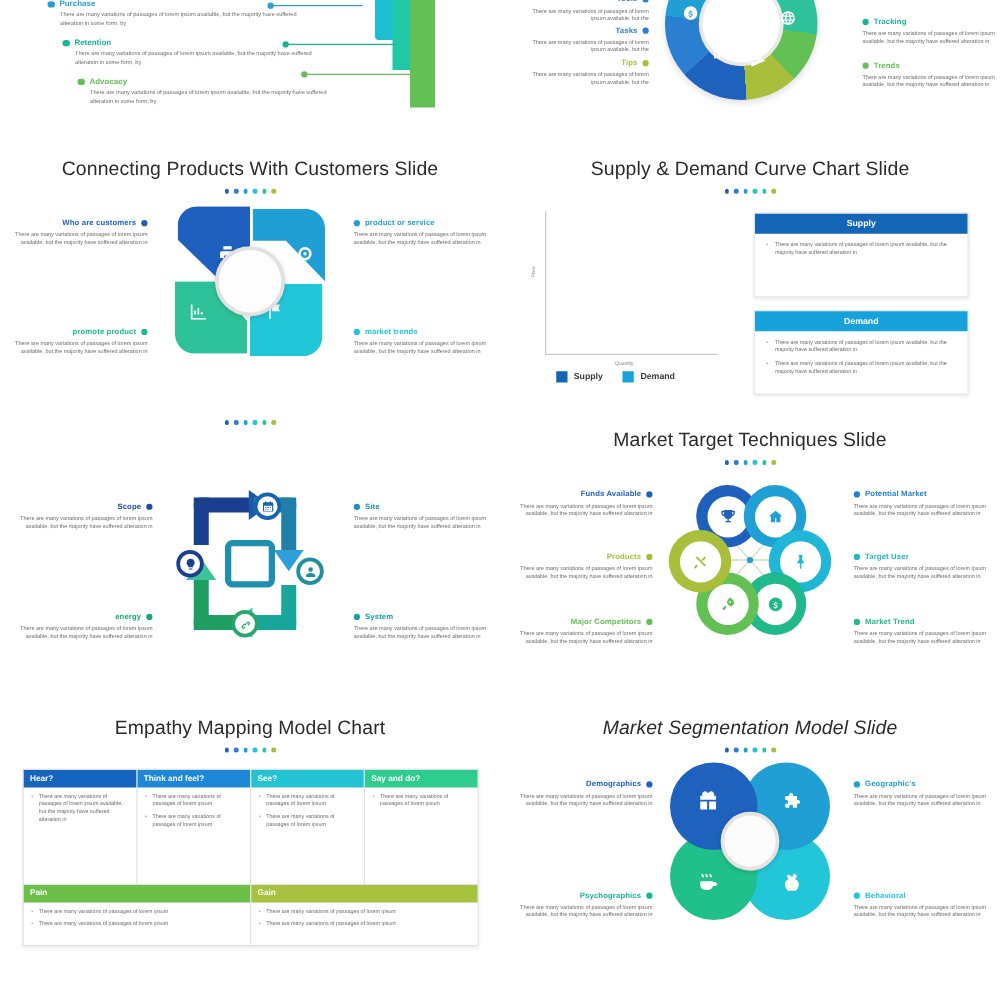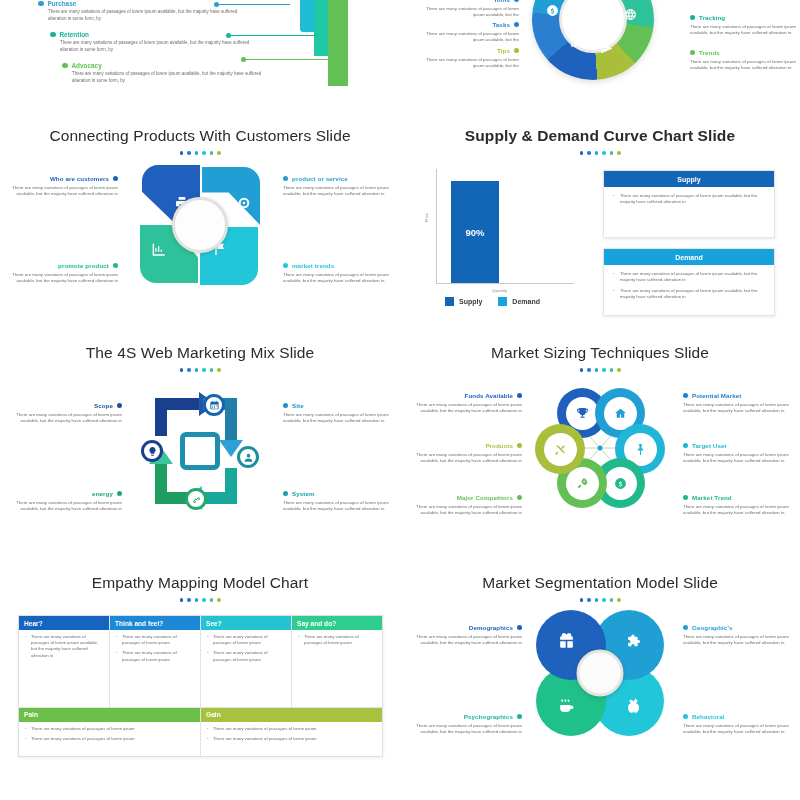--- a/index.html
+++ b/index.html
@@ -297,38 +297,35 @@
       <div class="blade br">
         <svg style="left:12px;top:14px;" viewBox="0 0 24 24">
             <path d="M5 3h2v18H5V3zm3 1h10l-2 4 2 4H8V4z"></path>
           </svg>
       </div>
       <div class="hub"></div>
     </div>
   </div>
 
   <div class="slide" style="left:400px;top:115px;width:400px;height:215px;">
-    <div class="slide-title" style="margin-top:12px;font-weight:bold;">Supply &amp; Demand Curve Chart Slide</div>
+    <div class="slide-title" style="margin-top:12px;">Supply &amp; Demand Curve Chart Slide</div>
     <div class="dots">
       <i style="background:#1f5fbd"></i>
         <i style="background:#2a7fd0"></i>
         <i style="background:#1f9fd4"></i>
       <i style="background:#21c6d8"></i>
         <i style="background:#2ec29a"></i>
         <i style="background:#a9bf3c"></i>
     </div>
 
     <div class="axis-y" style="left:36px;top:54px;height:114px;"></div>
     <div class="axis-x" style="left:36px;top:168px;width:138px;"></div>
     <div class="axis-name" style="left:22px;top:100px;transform:rotate(-90deg);transform-origin:center;">Price</div>
     <div class="axis-name" style="left:92px;top:173px;">Quantity</div>
 
-    <div class="bar" style="left:51px;top:66px;width:48px;height:102px;background:#1266b5;">
-      <span>90%</span>
-    </div>
 
     <div class="legend" style="left:45px;top:182px;">
       <div class="it">
         <span class="sw" style="background:#1266b5"></span>
         <span>Supply</span>
       </div>
       <div class="it">
         <span class="sw" style="background:#17a2dc"></span>
         <span>Demand</span>
       </div>
@@ -343,21 +340,20 @@
     <div class="card" style="left:203px;top:133px;width:172px;height:68px;">
       <div class="cap" style="background:#17a2dc">Demand</div>
       <ul>
         <li>There are many variations of passages of lorem ipsum available, but the majority have suffered alteration in</li>
         <li>There are many variations of passages of lorem ipsum available, but the majority have suffered alteration in</li>
       </ul>
     </div>
   </div>
 
   <div class="slide" style="left:0;top:330px;width:400px;height:230px;">
-    <div class="slide-title" style="margin-top:14px;">The 4S Web Marketing Mix Slide</div>
     <div class="dots">
       <i style="background:#1f5fbd"></i>
         <i style="background:#2a7fd0"></i>
         <i style="background:#1f9fd4"></i>
       <i style="background:#21c6d8"></i>
         <i style="background:#2ec29a"></i>
         <i style="background:#a9bf3c"></i>
     </div>
 
     <div class="lbl left" style="left:14px;top:72px;">
@@ -426,21 +422,21 @@
       </div>
       <div class="badge" style="left:0;top:48px;width:22px;height:22px;border:3px solid #1a3f8f;">
         <svg viewBox="0 0 24 24" fill="#1a3f8f">
             <path d="M12 2a7 7 0 0 0-4 12.7V17h8v-2.3A7 7 0 0 0 12 2zM9 19h6v2H9v-2z"></path>
           </svg>
       </div>
     </div>
   </div>
 
   <div class="slide" style="left:400px;top:330px;width:400px;height:230px;">
-    <div class="slide-title" style="margin-top:14px;">Market Sizing Techniques Slide</div>
+    <div class="slide-title" style="margin-top:14px;">Market Target Techniques Slide</div>
     <div class="dots">
       <i style="background:#1f5fbd"></i>
         <i style="background:#2a7fd0"></i>
         <i style="background:#1f9fd4"></i>
       <i style="background:#21c6d8"></i>
         <i style="background:#2ec29a"></i>
         <i style="background:#a9bf3c"></i>
     </div>
 
     <div class="lbl left" style="left:14px;top:62px;">
@@ -597,21 +593,21 @@
           <div class="ebody">
             <li>There are many variations of passages of lorem ipsum</li>
             <li>There are many variations of passages of lorem ipsum</li>
           </div>
         </div>
       </div>
     </div>
   </div>
 
   <div class="slide" style="left:400px;top:560px;width:400px;height:240px;">
-    <div class="slide-title" style="margin-top:14px;">Market Segmentation Model Slide</div>
+    <div class="slide-title" style="margin-top:14px;font-style:italic;">Market Segmentation Model Slide</div>
     <div class="dots">
       <i style="background:#1f5fbd"></i>
         <i style="background:#2a7fd0"></i>
         <i style="background:#1f9fd4"></i>
       <i style="background:#21c6d8"></i>
         <i style="background:#2ec29a"></i>
         <i style="background:#a9bf3c"></i>
     </div>
 
     <div class="lbl left" style="left:14px;top:64px;">

